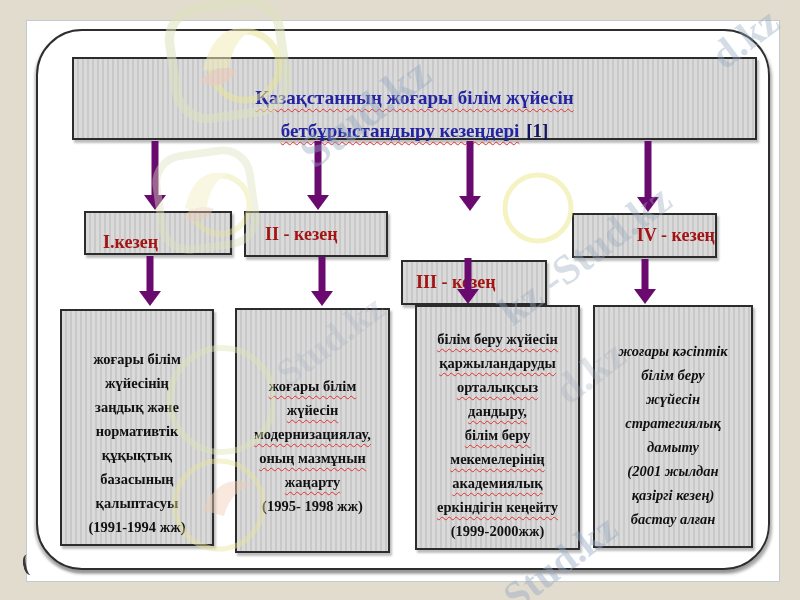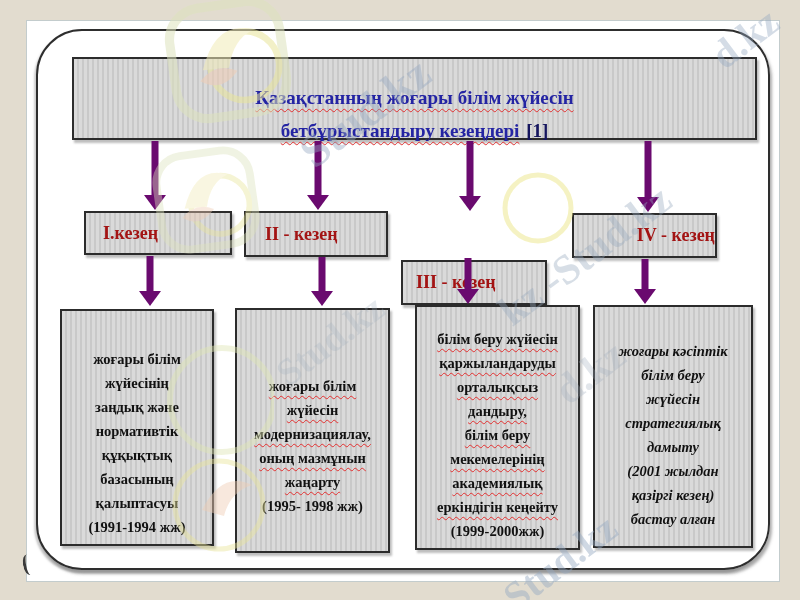--- a/index.html
+++ b/index.html
@@ -101,21 +101,21 @@
     </div>
   <div class="arrow" style="left:459px;top:141px;height:70px;">
       <div class="shaft"></div>
       <div class="head"></div>
     </div>
   <div class="arrow" style="left:637px;top:141px;height:71px;">
       <div class="shaft"></div>
       <div class="head"></div>
     </div>
 
-  <div class="box stage-box" style="left:84px;top:211px;width:148px;height:44px;padding-left:17px;">
+  <div class="box stage-box" style="left:84px;top:211px;width:148px;height:44px;padding-left:17px;align-items:flex-end;">
     <span>I.кезең</span>
   </div>
   <div class="box stage-box" style="left:244px;top:211px;width:144px;height:46px;padding-left:19px;">
     <span>II - кезең</span>
   </div>
   <div class="box stage-box" style="left:401px;top:212px;width:146px;height:45px;padding-left:13px;margin-top:48px;">
     <span>III - кезең</span>
   </div>
   <div class="box stage-box centered" style="left:572px;top:213px;width:145px;height:45px;">
     <span>IV - кезең</span>

